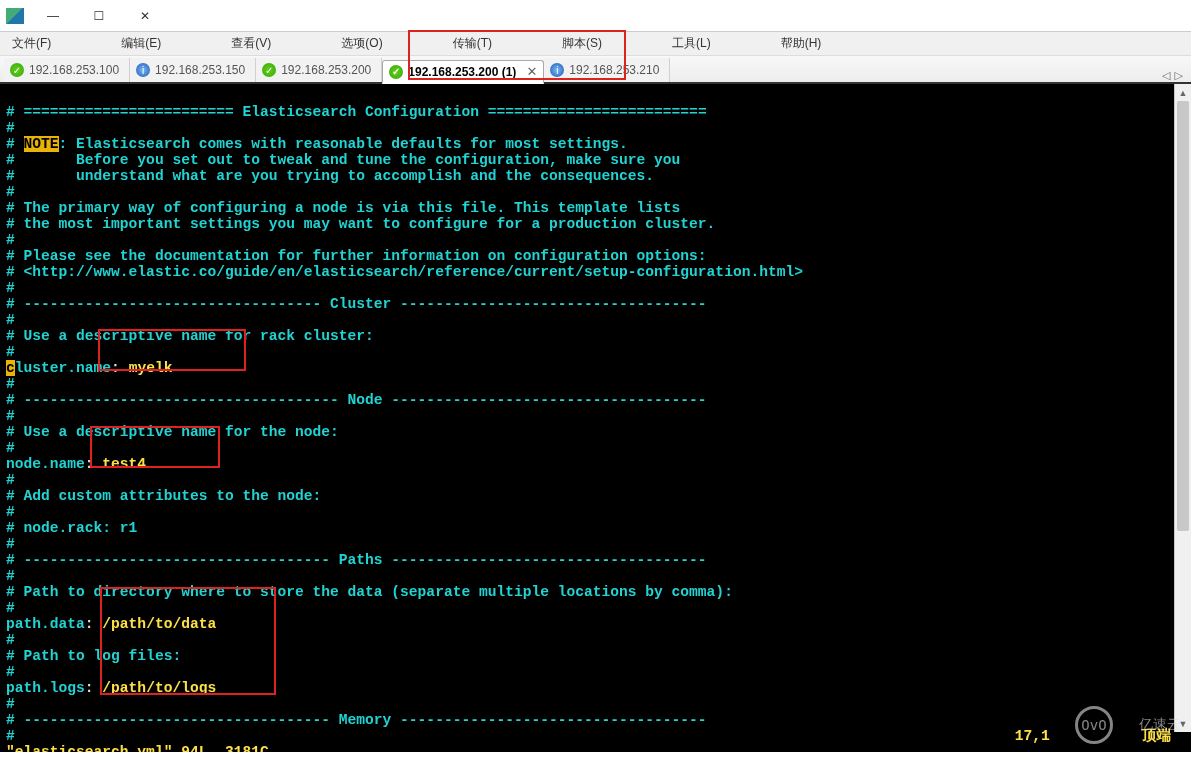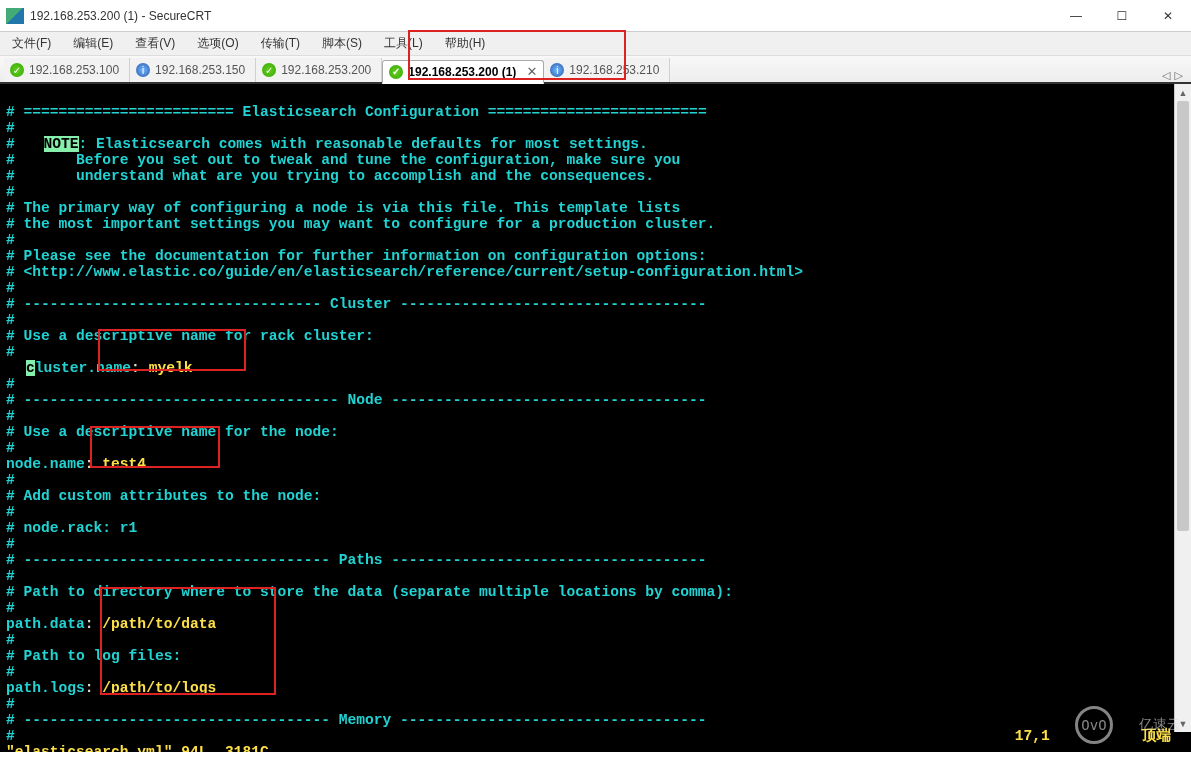--- a/index.html
+++ b/index.html
@@ -31,20 +31,21 @@
   font-size: 12px; color: #333; cursor: pointer;
 }
 .menubar {
   height: 24px;
   background: #f0f0f0;
   display: flex;
   align-items: center;
   padding-left: 12px;
   border-bottom: 1px solid #ddd;
   font-size: 12px;
+  gap: 48px;
 }
 .menu-item { margin-right: 22px; color: #333; cursor: pointer; }
 .tabbar {
   height: 28px;
   background: linear-gradient(#f8f8f8,#ededed);
   border-bottom: 2px solid #333;
   display: flex;
   align-items: flex-end;
   padding-left: 4px;
   position: relative;
@@ -108,21 +109,21 @@
   font-size: 14.6px;
   line-height: 16px;
   padding: 4px 6px;
   white-space: pre;
   overflow: hidden;
   font-weight: bold;
 }
 .c-cyan { color: #22d3d3; }
 .c-green { color: #fde047; }
 .c-white { color: #ddd; }
-.hl-yellow { background: #86efac; color: #000; margin-left: 20px; }
+.hl-yellow { background: #eab308; color: #000; }
 .status-right {
   position: absolute; bottom: 8px; right: 20px;
   display: flex; gap: 92px;
 }
 .scrollbar {
   width: 17px;
   background: #f0f0f0;
   border-left: 1px solid #c8c8c8;
   position: absolute;
   right: 0; top: 0; bottom: 20px;
@@ -147,21 +148,20 @@
   width:38px;height:38px;border:3px solid #ddd;border-radius:50%;
   display:flex;align-items:center;justify-content:center;
   font-family:monospace;
 }
 </style>
 </head>
 <body>
 
 <div class="titlebar">
   <div class="titlebar-icon"></div>
-  <div class="titlebar-text">192.168.253.200 (1) - SecureCRT</div>
   <div class="win-controls">
     <div class="win-btn">—</div>
     <div class="win-btn">☐</div>
     <div class="win-btn">✕</div>
   </div>
 </div>
 
 <div class="menubar">
   <span class="menu-item">文件(F)</span>
   <span class="menu-item">编辑(E)</span>

